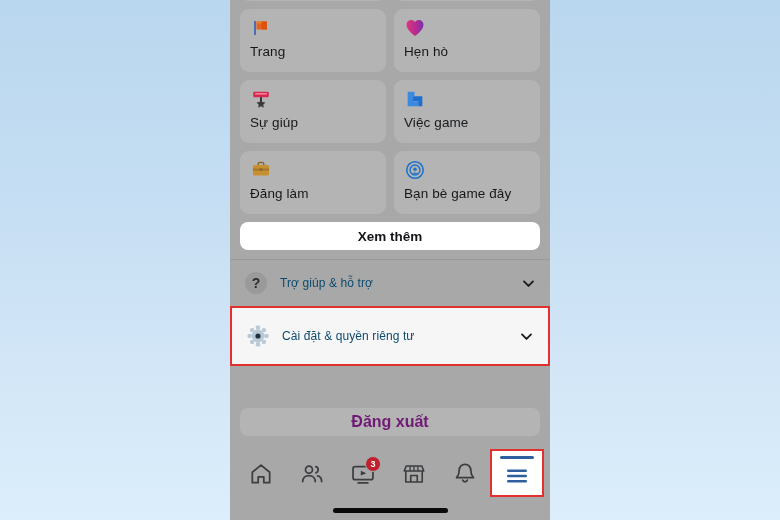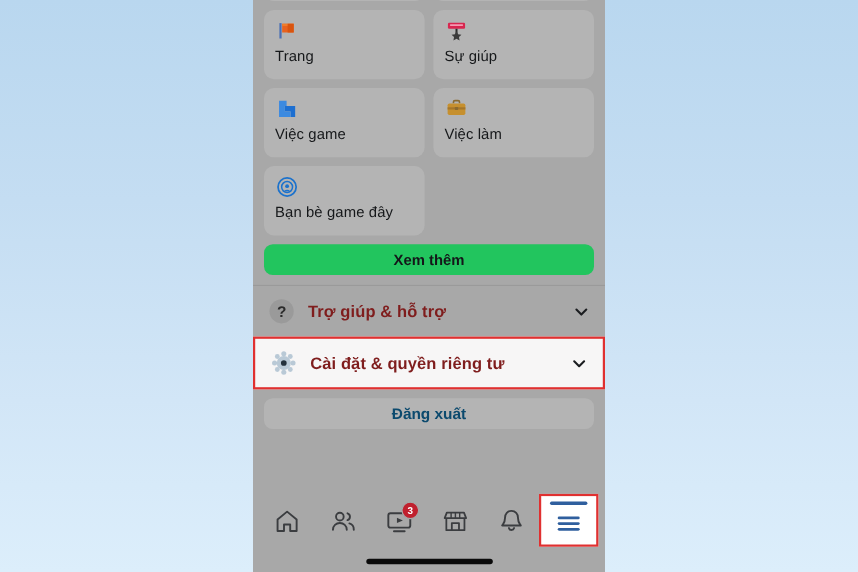--- a/index.html
+++ b/index.html
@@ -71,21 +71,21 @@
     letter-spacing: .1px;
     line-height: 1;
     white-space: nowrap;
   }
 
   
   .xemthem-wrap {
     padding: 8px 10px 9px 10px;
   }
   .xemthem {
-    background: #22c55e;
+    background: #ffffff;
     border-radius: 8px;
     height: 28px;
     display: flex;
     align-items: center;
     justify-content: center;
     font-size: 13.5px;
     color: #141619;
     font-weight: 600;
   }
 
@@ -108,54 +108,55 @@
     width: 28px;
     height: 28px;
     flex: 0 0 28px;
     display: flex;
     align-items: center;
     justify-content: center;
     margin-right: 10px;
   }
   .row-label {
     flex: 1;
-    font-size: 15px;
-    color: #7f1d1d;
-    font-weight: 700;
+    font-size: 12px;
+    color: #0c4a6e;
+    font-weight: 400;
     letter-spacing: .1px;
   }
   .chev {
     width: 16px;
     height: 16px;
     flex: 0 0 16px;
     display: flex;
     align-items: center;
     justify-content: center;
   }
 
   .row.highlight {
     background: #f7f6f6;
     border: 2.5px solid #e03030;
-    height: 48px;
+    height: 60px;
   }
 
   
   .logout-wrap {
     padding: 8px 10px 0 10px;
   }
   .logout {
     background: #b4b4b4;
     border-radius: 8px;
     height: 28px;
     display: flex;
     align-items: center;
     justify-content: center;
-    font-size: 14px;
-    color: #0c4a6e;
+    font-size: 16px;
+    color: #701a75;
     font-weight: 600;
+    margin-top: 34px;
   }
 
   .spacer { flex: 1 1 auto; }
 
   
   .bottomnav {
     height: 52px;
     display: flex;
     align-items: stretch;
     justify-content: space-between;
@@ -241,20 +242,35 @@
             <svg width="22" height="22" viewBox="0 0 22 22">
               <rect x="4" y="4" width="2" height="14" fill="#4a6fb5"></rect>
               <path d="M6.5 4.5 H17 V12.5 H6.5 Z" fill="#e8621f"></path>
               <path d="M6.5 4.5 H17 L17 6.6 H6.5 Z" fill="#f07c2a"></path>
               <path d="M11.5 4.5 H17 V12.5 H11.5 Z" fill="#d9540f"></path>
             </svg>
           </div>
           <span class="tile-label">Trang</span>
         </div>
 
+        <div class="tile">
+          <div class="tile-icon">
+            <svg width="22" height="22" viewBox="0 0 24 24">
+              <defs>
+                <linearGradient id="gHeart" x1="0" y1="0" x2="1" y2="0">
+                  <stop offset="0%" stop-color="#e0357f"></stop>
+                  <stop offset="55%" stop-color="#b52c8e"></stop>
+                  <stop offset="100%" stop-color="#7b2fb0"></stop>
+                </linearGradient>
+              </defs>
+              <path d="M12 20.5 C12 20.5 2.8 14.6 2.8 8.6 C2.8 5.5 5.2 3.4 7.9 3.4 C9.8 3.4 11.2 4.4 12 5.7 C12.8 4.4 14.2 3.4 16.1 3.4 C18.8 3.4 21.2 5.5 21.2 8.6 C21.2 14.6 12 20.5 12 20.5 Z" fill="url(#gHeart)"></path>
+            </svg>
+          </div>
+          <span class="tile-label">Hẹn hò</span>
+        </div>
 
         <div class="tile">
           <div class="tile-icon">
             <svg width="22" height="22" viewBox="0 0 24 24">
               <rect x="3.5" y="4" width="17" height="6" rx="1.2" fill="#d8264f"></rect>
               <rect x="5.4" y="5.6" width="13.2" height="1.6" rx=".8" fill="#f49bb2"></rect>
               <rect x="11" y="10" width="2" height="8" fill="#2b2b2b"></rect>
               <path d="M12 12.2 l1.5 3.1 3.4 .5 -2.45 2.4 .58 3.4 -3.03 -1.6 -3.03 1.6 .58 -3.4 -2.45 -2.4 3.4 -.5 Z" fill="#3a3a3a"></path>
             </svg>
           </div>
@@ -274,21 +290,21 @@
 
         <div class="tile">
           <div class="tile-icon">
             <svg width="22" height="22" viewBox="0 0 24 24">
               <path d="M9 6.5 V5.2 a1.4 1.4 0 0 1 1.4 -1.4 h3.2 A1.4 1.4 0 0 1 15 5.2 V6.5" fill="none" stroke="#8a6a2f" stroke-width="1.6"></path>
               <rect x="3.2" y="6.6" width="17.6" height="11.4" rx="1.8" fill="#c6902f"></rect>
               <rect x="3.2" y="10.4" width="17.6" height="2.2" fill="#a5762a"></rect>
               <rect x="10.4" y="10" width="3.2" height="3" rx=".6" fill="#8a6a2f"></rect>
             </svg>
           </div>
-          <span class="tile-label">Việc làm</span>
+          <span class="tile-label">Đăng làm</span>
         </div>
 
         <div class="tile">
           <div class="tile-icon">
             <svg width="22" height="22" viewBox="0 0 24 24">
               <circle cx="12" cy="12" r="9" fill="none" stroke="#1c72cc" stroke-width="1.7"></circle>
               <circle cx="12" cy="12" r="5.4" fill="none" stroke="#1c72cc" stroke-width="1.5"></circle>
               <circle cx="12" cy="11.2" r="1.9" fill="#1c72cc"></circle>
               <path d="M8.9 16.2 a4.2 4.2 0 0 1 6.2 0 Z" fill="#1c72cc"></path>
             </svg>

